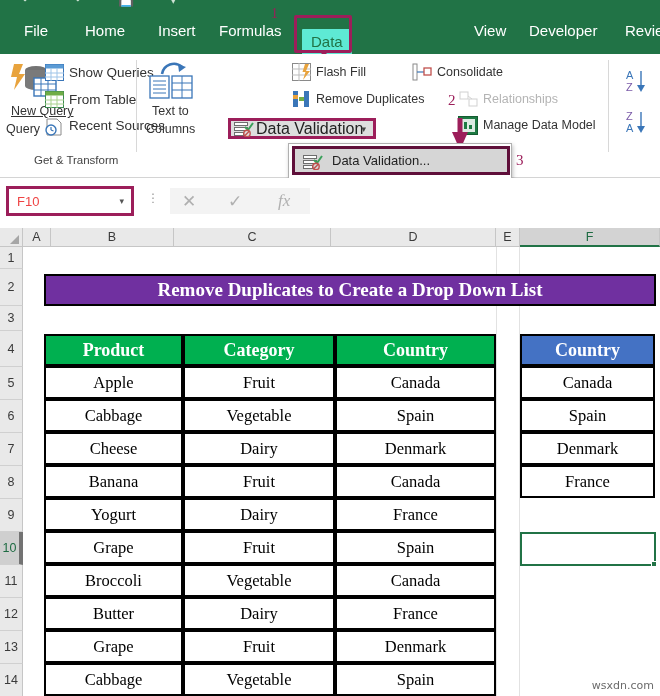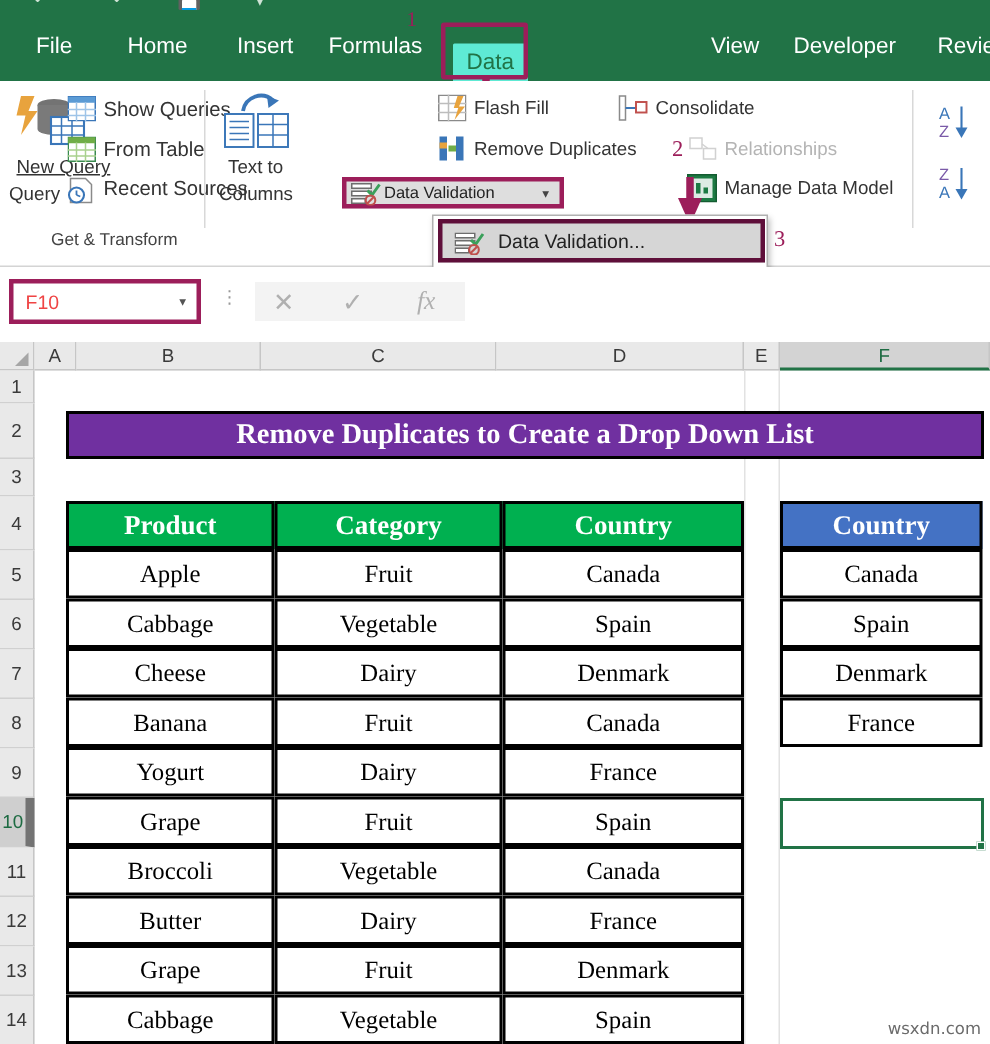--- a/index.html
+++ b/index.html
@@ -56,21 +56,21 @@
 
   
   .ic { position: absolute; }
   .ic svg { display: block; }
 
   .dv-button {
     position: absolute; left: 228px; top: 118px; width: 148px; height: 21px;
     background: #dedede; border: 3px solid #9c1e5a;
     display: flex; align-items: center;
   }
-  .dv-button .dv-txt { font-size: 11px; color: #222; margin-left: 25px; }
+  .dv-button .dv-txt { font-size: 16px; color: #222; margin-left: 25px; }
   .dv-button .dv-chev { position: absolute; right: 7px; font-size: 9px; color: #444; }
 
   
   .dv-menu {
     position: absolute; left: 288px; top: 143px; width: 224px; height: 98px;
     background: #ffffff; border: 1px solid #b0b0b0;
     box-shadow: 1px 2px 4px rgba(0,0,0,.25);
   }
   .dv-item {
     position: absolute; left: 0; width: 224px; height: 32px;
@@ -116,21 +116,21 @@
   }
   .corner:after {
     content:""; position:absolute; right:3px; bottom:2px;
     border-left: 9px solid transparent; border-bottom: 9px solid #a6a6a6;
   }
   .rowhdr {
     position: absolute; left: 0; width: 23px; background: #e9e9e9;
     border-right: 1px solid #c6c6c6; border-bottom: 1px solid #d0d0d0;
     font-size: 12.5px; color: #3a3a3a; text-align: center;
   }
-  .rowhdr.sel-row { background: #cfcfcf; border-right: 6px solid #737373; color: #1d6b42; }
+  .rowhdr.sel-row { background: #cfcfcf; border-right: 4px solid #737373; color: #1d6b42; }
   .gridcellline { position: absolute; background: #e2e2e2; }
 
   
   .title-banner {
     position: absolute; background: #7030a0; border: 2px solid #000000;
     color: #ffffff; font-family: "Liberation Serif", serif; font-weight: bold;
     display: flex; align-items: center; justify-content: center;
     font-size: 19px;
   }
 

